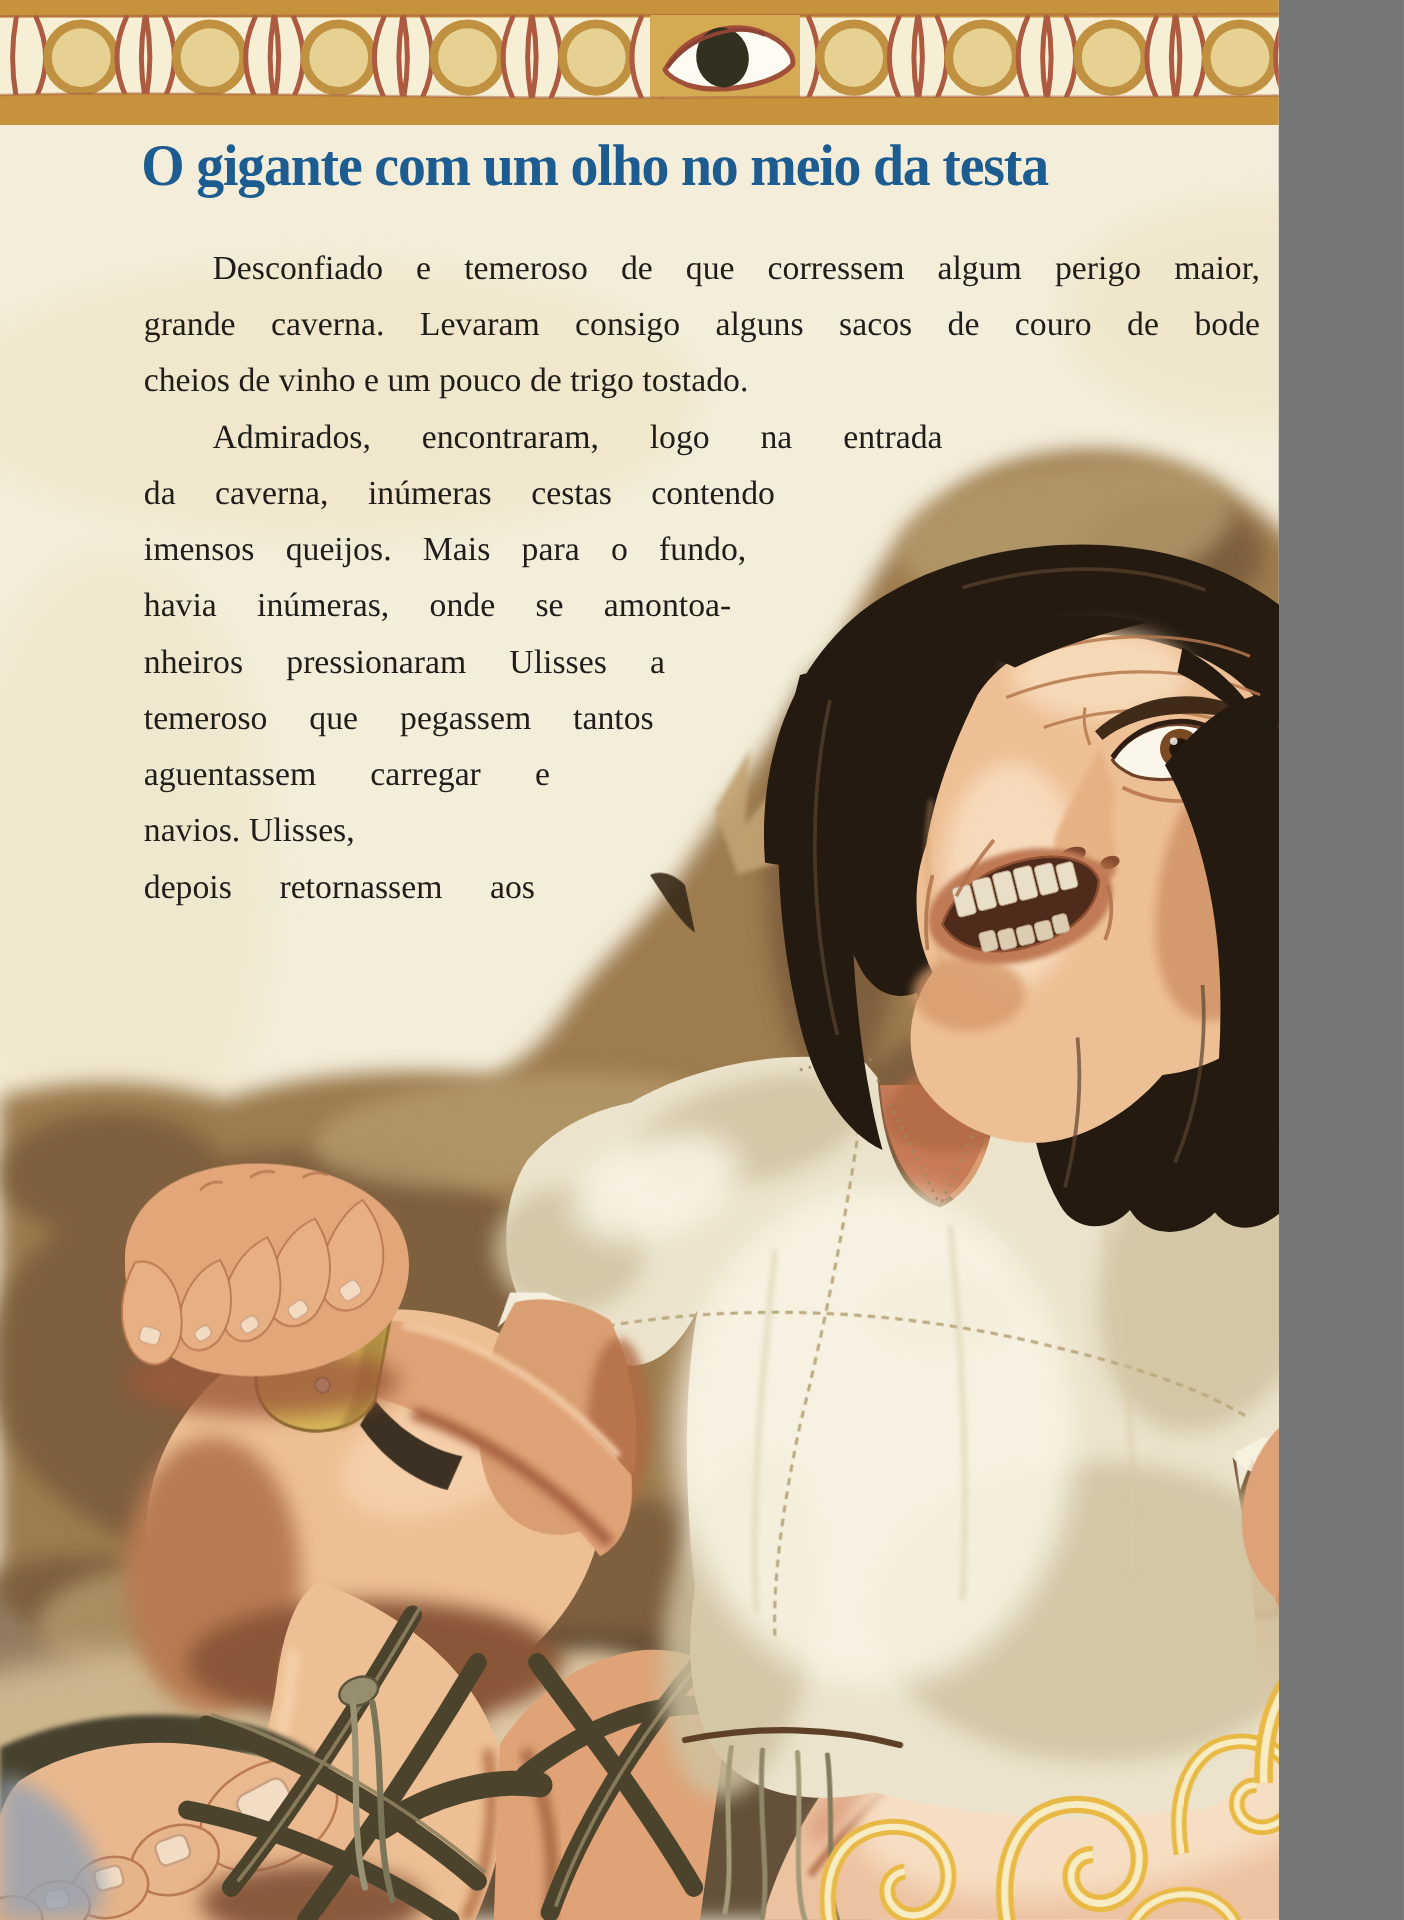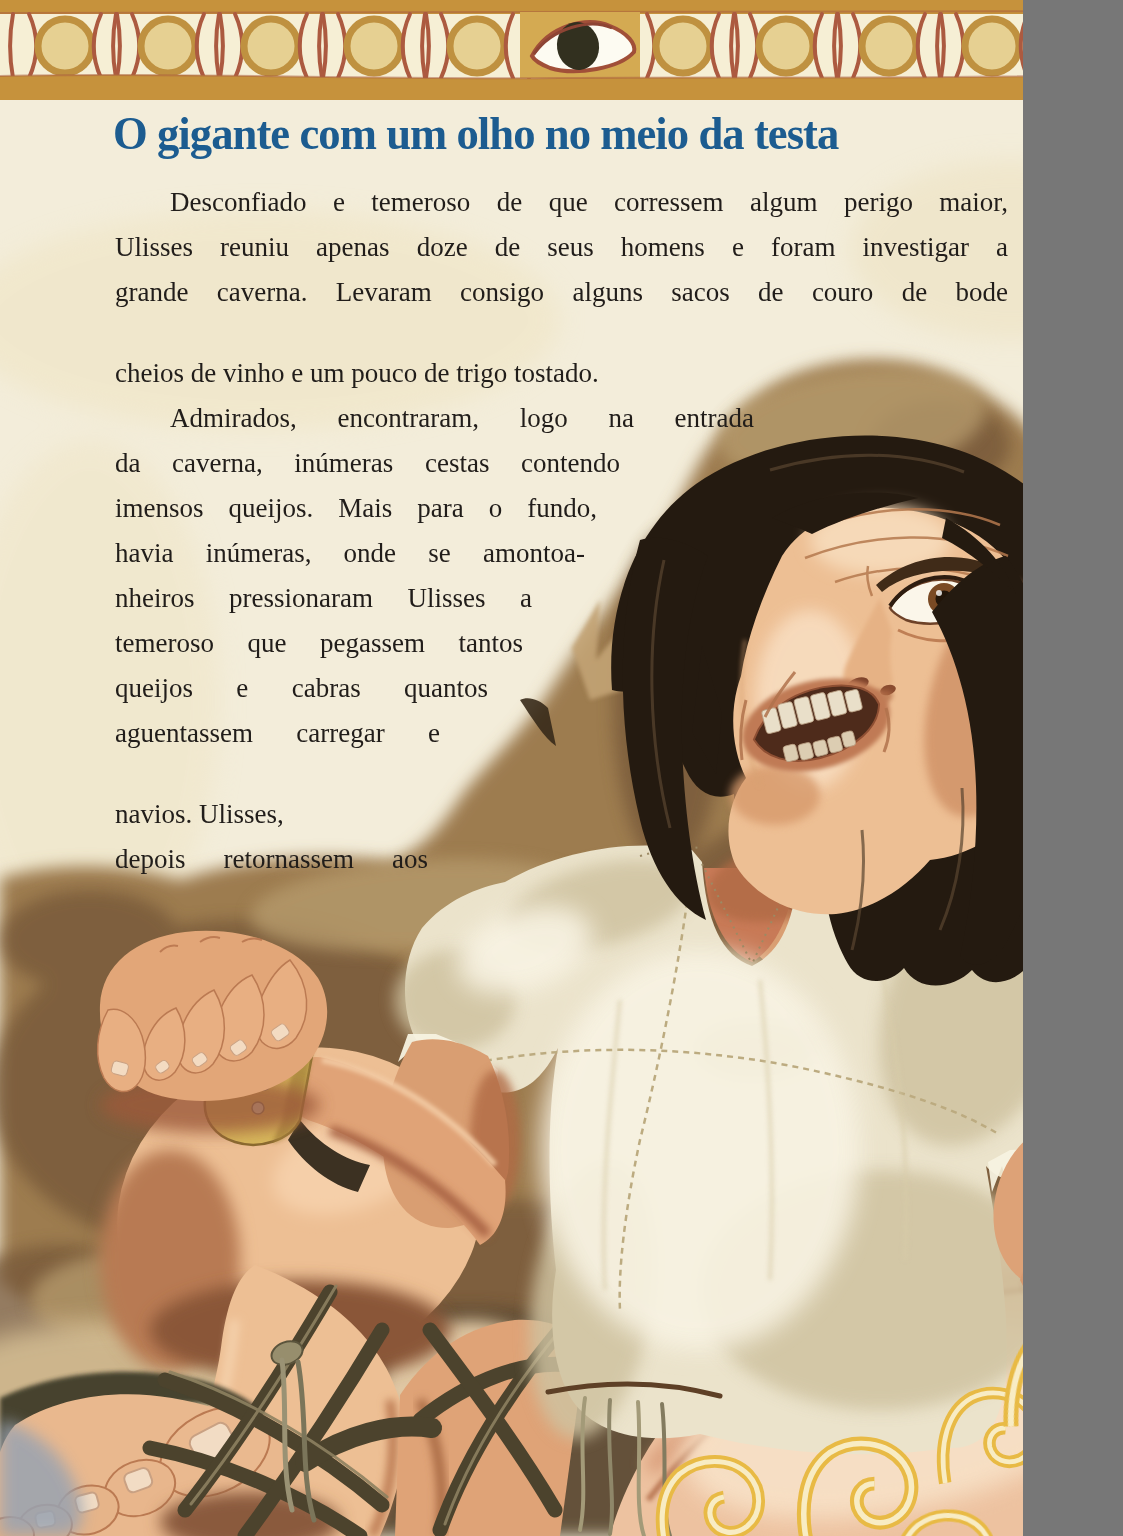--- a/index.html
+++ b/index.html
@@ -11,25 +11,25 @@
   .page svg{position:absolute;left:0;top:0;display:block;}
   #illustration{z-index:1;}
   #frieze{z-index:2;}
   .title{
     position:absolute;left:113px;top:106px;z-index:3;margin:0;
     font-size:47px;font-weight:700;letter-spacing:-1px;white-space:nowrap;
     color:var(--title_blue,#1c5c90);
     transform:scaleX(.95);transform-origin:left top;
   }
   .text-layer{
-    position:absolute;left:115px;top:180px;width:900px;z-index:3;
+    position:absolute;left:115px;top:192px;width:900px;z-index:3;
     color:var(--text,#211d1a);font-size:27px;line-height:45px;
   }
   .ln{height:45px;text-align:justify;text-align-last:justify;overflow:visible;}
-  .ln.last{text-align-last:left;margin-top:36px;}
+  .ln.last{text-align-last:left;}
   .ind{margin-left:55px;}
 </style>
 </head>
 <body>
 
 <div class="page">
 
   <svg id="illustration" width="1123" height="1536" viewBox="0 0 1123 1536">
     <defs>
       <filter id="b2" x="-30%" y="-30%" width="160%" height="160%">
@@ -408,31 +408,29 @@
     </g>
     <path style="fill:var(--frieze_gold)" d="M0,76 C180,72 360,80 560,78 C760,76 940,80 1123,74 L1123,100 L0,100 Z"></path>
     <path d="M0,76 C180,72 360,80 560,78 C760,76 940,80 1123,74" stroke="#a85b3f" stroke-width="2" fill="none" opacity="0.5"></path>
   </svg>
 
   <h1 class="title">O gigante com um olho no meio da testa</h1>
 
   <div class="text-layer">
     <div>
       <div class="ln ind" style="width:838px">Desconfiado e temeroso de que corressem algum perigo maior,</div>
-      <div class="ln" style="width:893px">Ulisses reuniu apenas doze de seus homens e foram investigar a</div>
       <div class="ln" style="width:893px">grande caverna. Levaram consigo alguns sacos de couro de bode</div>
       <div class="ln last" style="width:893px">cheios de vinho e um pouco de trigo tostado.</div>
     </div>
     <div>
       <div class="ln ind" style="width:584px">Admirados, encontraram, logo na entrada</div>
       <div class="ln" style="width:505px">da caverna, inúmeras cestas contendo</div>
       <div class="ln" style="width:482px">imensos queijos. Mais para o fundo,</div>
       <div class="ln" style="width:470px">havia inúmeras, onde se amontoa-</div>
       <div class="ln" style="width:417px">nheiros pressionaram Ulisses a</div>
       <div class="ln" style="width:408px">temeroso que pegassem tantos</div>
-      <div class="ln" style="width:373px">queijos e cabras quantos</div>
       <div class="ln" style="width:325px">aguentassem carregar e</div>
       <div class="ln last" style="width:300px">navios. Ulisses,</div>
       <div class="ln" style="width:313px">depois retornassem aos</div>
     </div>
   </div>
 
 </div>
 
 </body></html>

